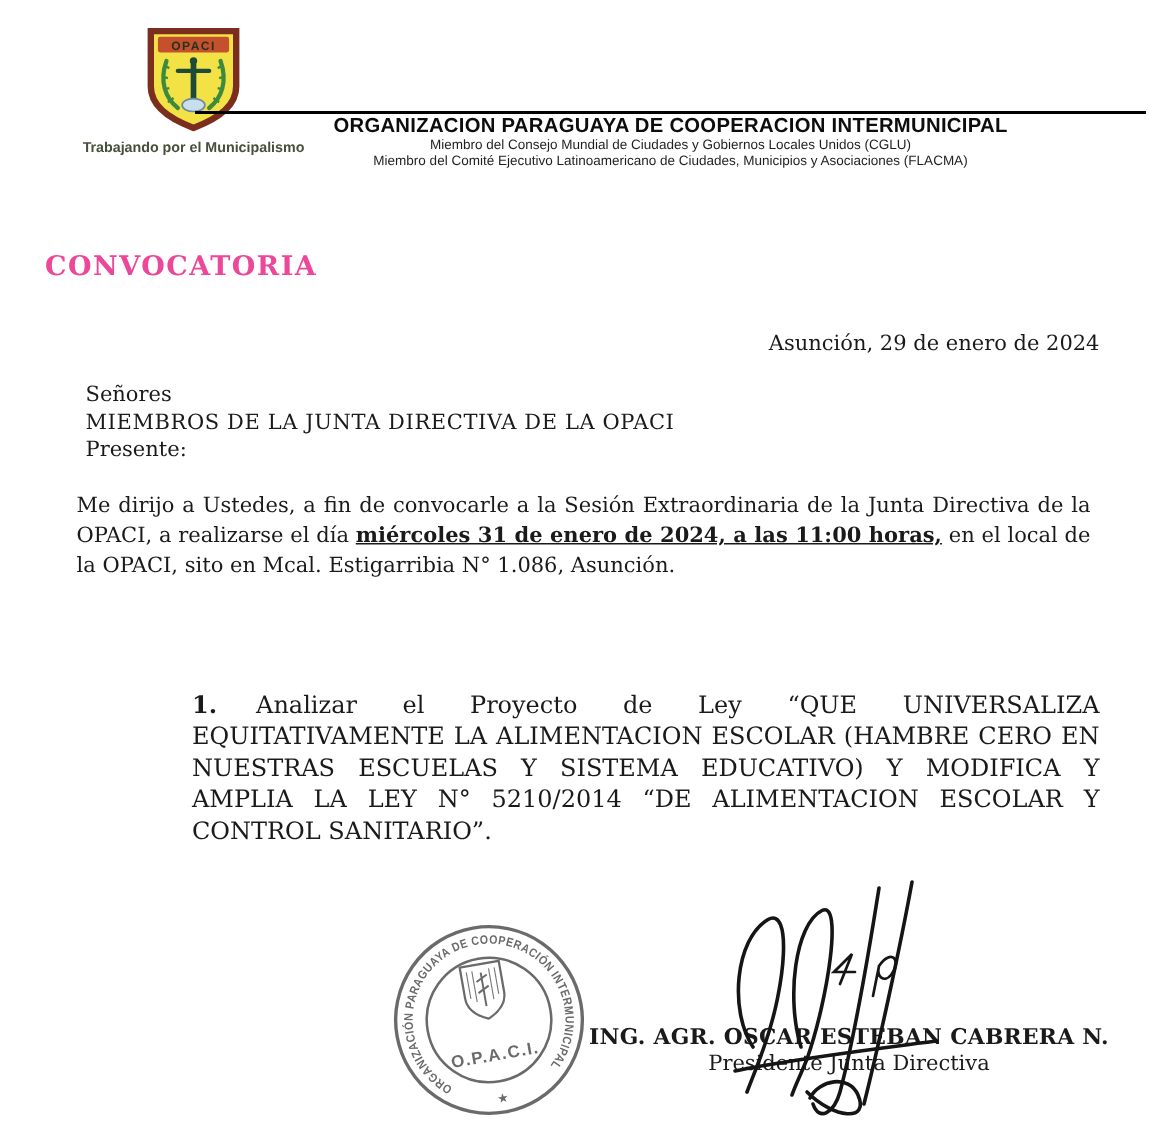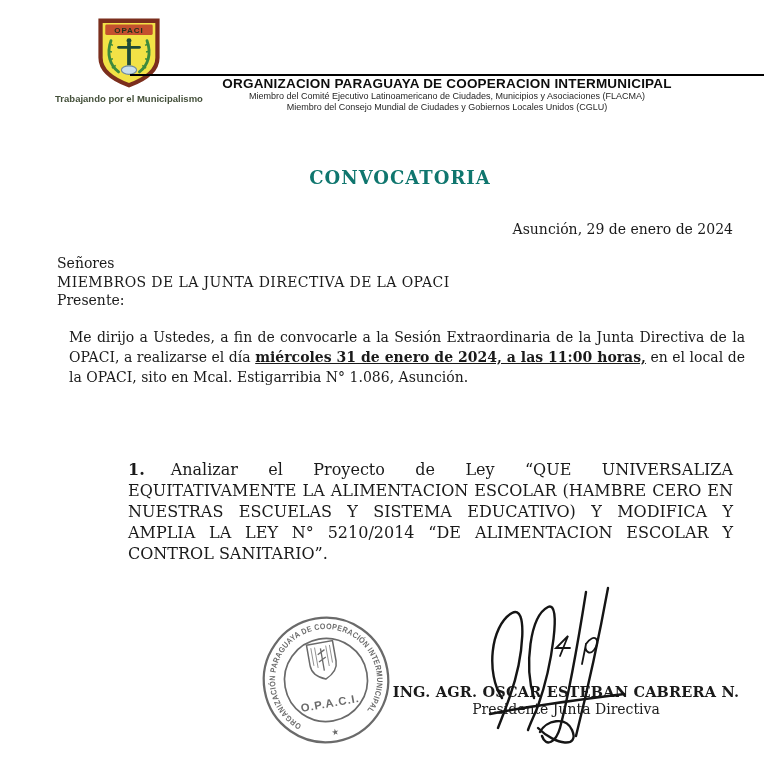--- a/index.html
+++ b/index.html
@@ -18,28 +18,28 @@
     position:absolute; left:130px; top:32px; width:634px; text-align:center;
     font-family:"Liberation Sans", sans-serif;
     margin-top:44px;
   }
   .org-name { font-size:13.5px; font-weight:bold; color:#0d0d0d; letter-spacing:0.2px; }
   .memb { font-size:9px; color:#1f1f1f; line-height:11px; }
   .header-rule { position:absolute; left:130px; top:74px; width:634px; border-top:2px solid #000; }
 
   
   .letter-title {
-    position:absolute; top:167px; left:30px; width:740px; text-align:center;
-    font-size:18px; font-weight:bold; letter-spacing:1px; color:#0f766e;
+    position:absolute; top:167px; left:30px; width:740px; 
+    font-size:18px; font-weight:bold; letter-spacing:1px; color:#ec4899;
   }
   .dateline { position:absolute; top:221px; right:37px; font-size:14px; }
   .recipient { position:absolute; left:57px; top:254px; font-size:14px; line-height:18.5px; }
   .recipient .bold-name { font-weight:normal; letter-spacing:0.4px; }
   .body-par {
-    position:absolute; left:69px; top:327px; width:676px;
+    position:absolute; left:51px; top:327px; width:676px;
     font-size:14px; line-height:20px; text-align:justify;
   }
   .body-par .hl { font-weight:bold; text-decoration:underline; }
   .agenda-heading {
     position:absolute; top:419px; left:10px; width:760px; text-align:center;
     font-size:14.5px; font-weight:bold; letter-spacing:0.3px;
   }
   .agenda-item {
     position:absolute; left:128px; top:459px; width:605px;
     font-size:16px; line-height:21px; text-align:justify;
@@ -79,22 +79,22 @@
       <circle cx="40" cy="26" r="2.6" fill="#1f4a38"></circle>
       <path d="M 40,28 V 52" stroke="#1f4a38" stroke-width="4"></path>
       <path d="M 29,33 H 51" stroke="#1f4a38" stroke-width="3" stroke-linecap="round"></path>
       <ellipse cx="40" cy="57" rx="8" ry="4.5" fill="#c9dfec" stroke="#6d8aa0" stroke-width="1.2"></ellipse>
     </svg>
     <div class="logo-tagline">Trabajando por el Municipalismo</div>
   </div>
 
   <div class="header-text">
     <div class="org-name">ORGANIZACION PARAGUAYA DE COOPERACION INTERMUNICIPAL</div>
+    <div class="memb">Miembro del Consejo Mundial de Ciudades y Gobiernos Locales Unidos (CGLU)</div>
     <div class="memb">Miembro del Comité Ejecutivo Latinoamericano de Ciudades, Municipios y Asociaciones (FLACMA)</div>
-    <div class="memb">Miembro del Consejo Mundial de Ciudades y Gobiernos Locales Unidos (CGLU)</div>
   </div>
   <div class="header-rule"></div>
 
   <div class="letter-title">CONVOCATORIA</div>
   <div class="dateline">Asunción, 29 de enero de 2024</div>
 
   <div class="recipient">
     <div>Señores</div>
     <div class="bold-name">MIEMBROS DE LA JUNTA DIRECTIVA DE LA OPACI</div>
     <div>Presente:</div>

